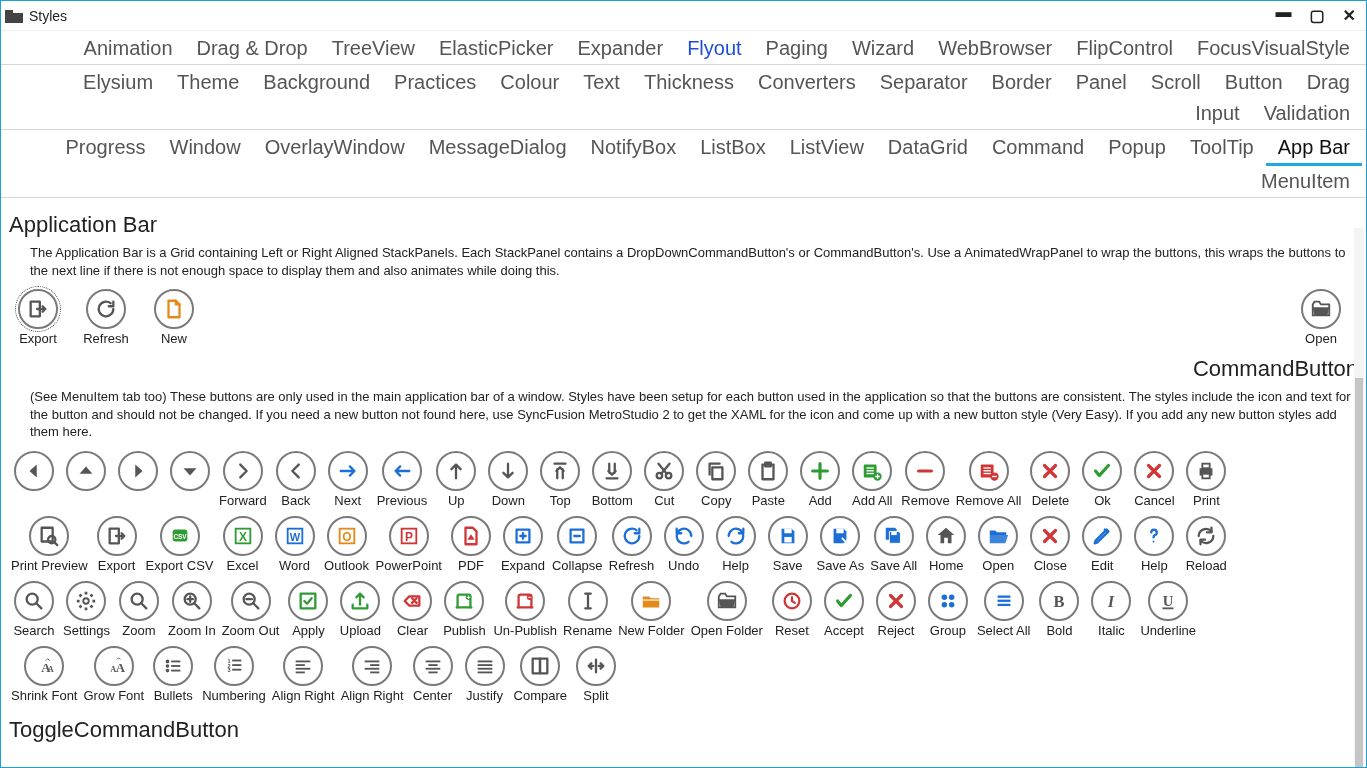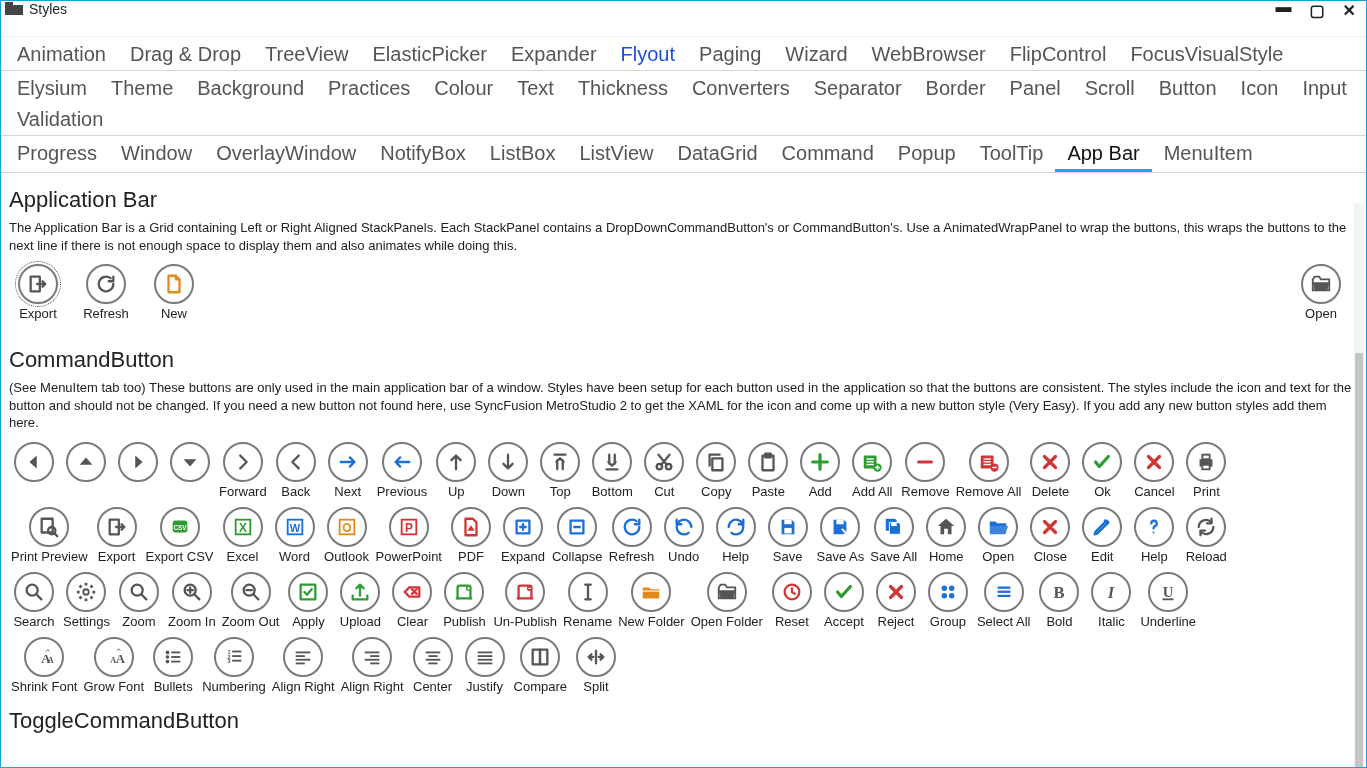--- a/index.html
+++ b/index.html
@@ -1,28 +1,28 @@
 <!DOCTYPE html>
 <html><head>
 <meta charset="utf-8">
 <style>
   * { box-sizing: border-box; margin: 0; padding: 0; }
   body { font-family: "Segoe UI", Tahoma, sans-serif; font-size: 13px; background: #fff; color: #222; width: 1367px; height: 768px; overflow: hidden; border: 1px solid #19a0d8; }
-  .titlebar { display: flex; height: 36px; padding: 0 4px; border-bottom: 1px solid #eee; }
+  .titlebar { display: flex; align-items: center; height: 30px; padding: 0 4px; border-bottom: 1px solid #eee; }
   .titlebar .icon { width: 18px; height: 14px; margin-right: 6px; display: inline-block; }
   .titlebar .title { font-size: 14px; }
   .winbtns { margin-left: auto; display: flex; gap: 18px; padding-right:6px; }
   .winbtn { font-family: Arial, sans-serif; font-size: 16px; font-weight: bold; cursor: default; }
-  .tabs { display: flex; flex-wrap: wrap; border-bottom: 1px solid #d6d6d6; padding: 2px 4px 0 4px; gap: 0; }
+  .tabs { display: flex; flex-wrap: wrap; border-bottom: 1px solid #d6d6d6; padding: 2px 4px 0 4px; gap: 0; justify-content: flex-end; }
   .tab { font-size: 20px; color: #555; padding: 4px 12px; cursor: default; white-space: nowrap; }
   .tab.bold { color:#1d4ed8; }
   .tab.active { color: #111; border-bottom: 3px solid #1fa6e6; }
   .content { padding: 6px 8px 8px 8px; height: calc(768px - 26px); overflow-y: auto; }
   h2 { font-size: 22px; font-weight: normal; color: #222; margin: 8px 0 6px 0; }
-  p.desc { font-size: 13px; color: #222; margin-bottom: 10px; line-height: 1.35; }
+  p.desc { font-size: 13px; color: #222; margin-bottom: 10px; line-height: 1.35; margin-left: 21px; }
   .appbar { display: flex; }
   .appbar-left { display:flex; gap:10px; }
   .appbar-right { margin-left:auto; display:flex; gap:10px; padding-right:8px;}
   .cmd { display: flex; flex-direction: column; align-items: center; width: 58px; }
   .cmd .circ { width: 40px; height: 40px; border: 2px solid #7a7a7a; border-radius: 50%; display: flex; align-items: center; justify-content: center; }
   .cmd .circ.dotted { outline: 1px dotted #444; outline-offset: 2px; }
   .cmd .lbl { font-size: 13px; margin-top: 2px; white-space: nowrap; }
   .cmd-grid { display:flex; flex-wrap: wrap; gap: 4px 2px; }
   .cmd-grid .cmd { width: auto; min-width: 50px; padding: 0 2px;}
   .cmd-grid .cmd .lbl { white-space: nowrap; }
@@ -76,28 +76,29 @@
       <span class="tab">Practices</span>
       <span class="tab">Colour</span>
       <span class="tab">Text</span>
       <span class="tab">Thickness</span>
       <span class="tab">Converters</span>
       <span class="tab">Separator</span>
       <span class="tab">Border</span>
       <span class="tab">Panel</span>
       <span class="tab">Scroll</span>
       <span class="tab">Button</span>
-      <span class="tab">Icon</span>
+      <span class="tab">Drag</span>
       <span class="tab">Input</span>
       <span class="tab">Validation</span>
     </div>
     <div class="tabs">
       <span class="tab">Progress</span>
       <span class="tab">Window</span>
       <span class="tab">OverlayWindow</span>
+      <span class="tab">MessageDialog</span>
       <span class="tab">NotifyBox</span>
       <span class="tab">ListBox</span>
       <span class="tab">ListView</span>
       <span class="tab">DataGrid</span>
       <span class="tab">Command</span>
       <span class="tab">Popup</span>
       <span class="tab">ToolTip</span>
       <span class="tab active">App Bar</span>
       <span class="tab">MenuItem</span>
     </div>
@@ -151,21 +152,21 @@
                 <path d="M3 7l2-3h5l2 3h9v12H3z" fill="none" stroke="#555" stroke-width="2"></path>
                 <path d="M3 10h18l-2 9H5z" fill="#555"></path>
               </svg>
             </span>
           </div>
           <span class="lbl">Open</span>
         </div>
       </div>
   </div>
 
-  <h2 style="margin-top:26px;">CommandButton</h2>
+  <h2 style="margin-top:10px;text-align:right;">CommandButton</h2>
   <p class="desc">(See MenuItem tab too) These buttons are only used in the main application bar of a window. Styles have been setup for each button used in the application so that the buttons are consistent. The styles include the icon and text for the button and should not be changed. If you need a new button not found here, use SyncFusion MetroStudio 2 to get the XAML for the icon and come up with a new button style (Very Easy). If you add any new button styles add them here.</p>
 
   <div class="cmd-grid" id="cmd-row1">
       <div class="cmd">
         <div class="circ">
           <span class="ico grey">
             <svg width="22" height="22" viewBox="0 0 24 24" fill="#555">
               <path d="M15 5l-8 7 8 7z"></path>
             </svg>
           </span>

